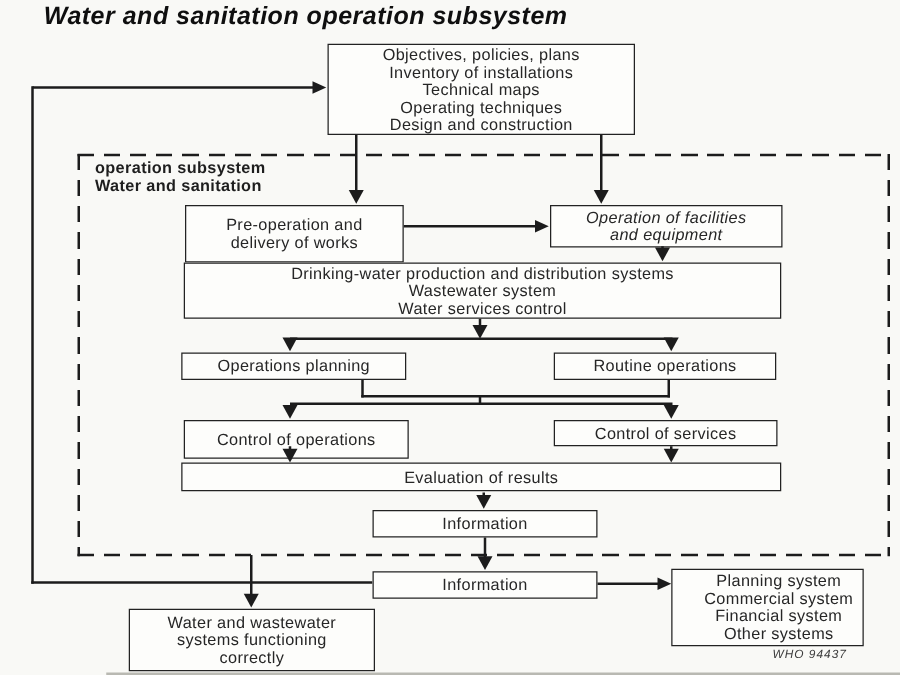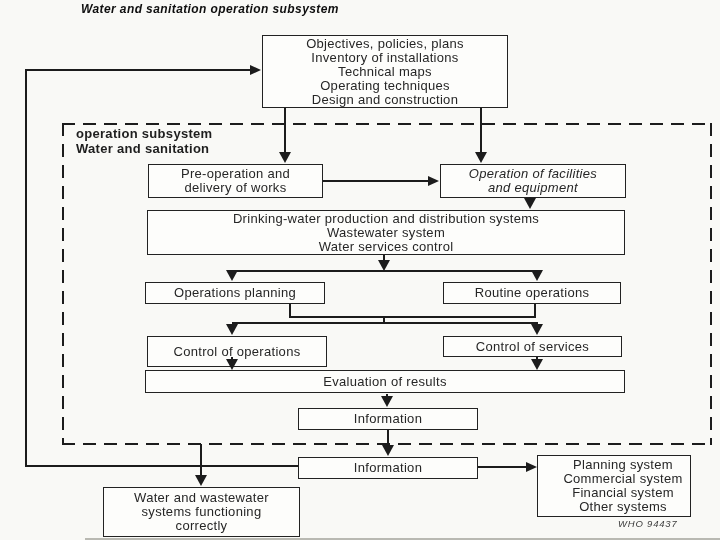--- a/index.html
+++ b/index.html
@@ -1,19 +1,19 @@
 <!DOCTYPE html>
 <html><head>
 <meta charset="utf-8">
 <style>
   html,body{margin:0;padding:0;}
   body{font-family:"Liberation Sans", sans-serif; background:#ffffff;}
   #stage{position:relative;width:720px;height:540px;background:#f9f9f6;overflow:hidden;}
-  .title{position:absolute;left:35px;top:2px;font-size:12px;font-weight:bold;font-style:italic;
-         color:#0f0f0f;letter-spacing:0.4px;margin-left:46px;}
+  .title{position:absolute;left:35px;top:2px;font-size:20px;font-weight:bold;font-style:italic;
+         color:#0f0f0f;letter-spacing:0.4px;}
   .box{position:absolute;background:#fdfdfb;border:1.5px solid #222222;box-sizing:border-box;
        display:flex;flex-direction:column;align-items:center;justify-content:center;
        text-align:center;font-size:13px;line-height:14px;letter-spacing:0.3px;color:#262626;}
   .hline,.vline{position:absolute;background:#1c1c1c;}
   .arrow-down{position:absolute;width:0;height:0;border-left:6px solid transparent;
               border-right:6px solid transparent;border-top:11px solid #1c1c1c;}
   .arrow-right{position:absolute;width:0;height:0;border-top:5px solid transparent;
                border-bottom:5px solid transparent;border-left:11px solid #1c1c1c;}
   .dash-h{position:absolute;height:2px;
           background:repeating-linear-gradient(90deg,#1c1c1c 0 13px,transparent 13px 21px);}
@@ -52,21 +52,21 @@
     <div>Technical maps</div>
     <div>Operating techniques</div>
     <div>Design and construction</div>
   </div>
 
   <div class="vline" style="left:284px;top:108px;width:2px;height:45px;"></div>
   <div class="arrow-down" style="left:279px;top:152px;"></div>
   <div class="vline" style="left:480px;top:108px;width:2px;height:45px;"></div>
   <div class="arrow-down" style="left:475px;top:152px;"></div>
 
-  <div class="box" style="left:148px;top:164px;width:175px;height:34px;">
+  <div class="box" style="left:148px;top:164px;width:175px;height:46px;">
     <div>Pre-operation and</div>
     <div>delivery of works</div>
   </div>
 
   <div class="box" style="left:440px;top:164px;width:186px;height:34px;font-style:italic;">
     <div>Operation of facilities</div>
     <div>and equipment</div>
   </div>
 
   <div class="hline" style="left:323px;top:180px;width:106px;height:2px;"></div>

